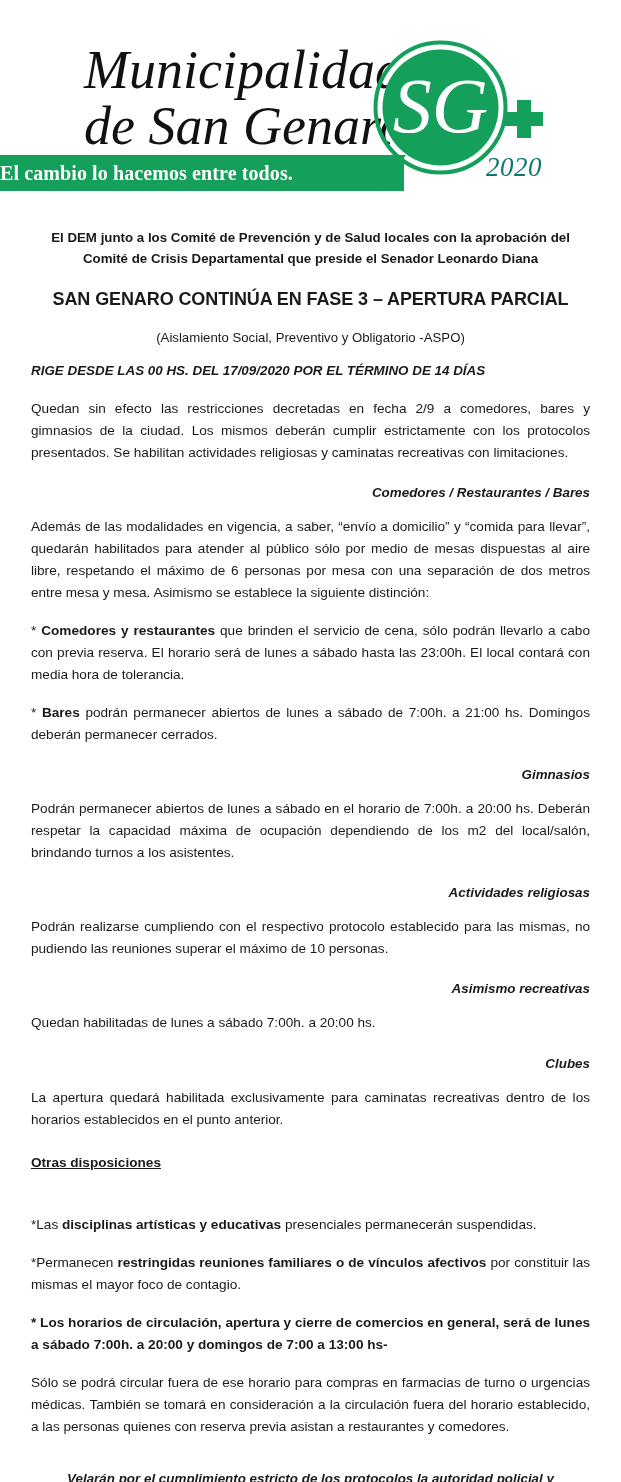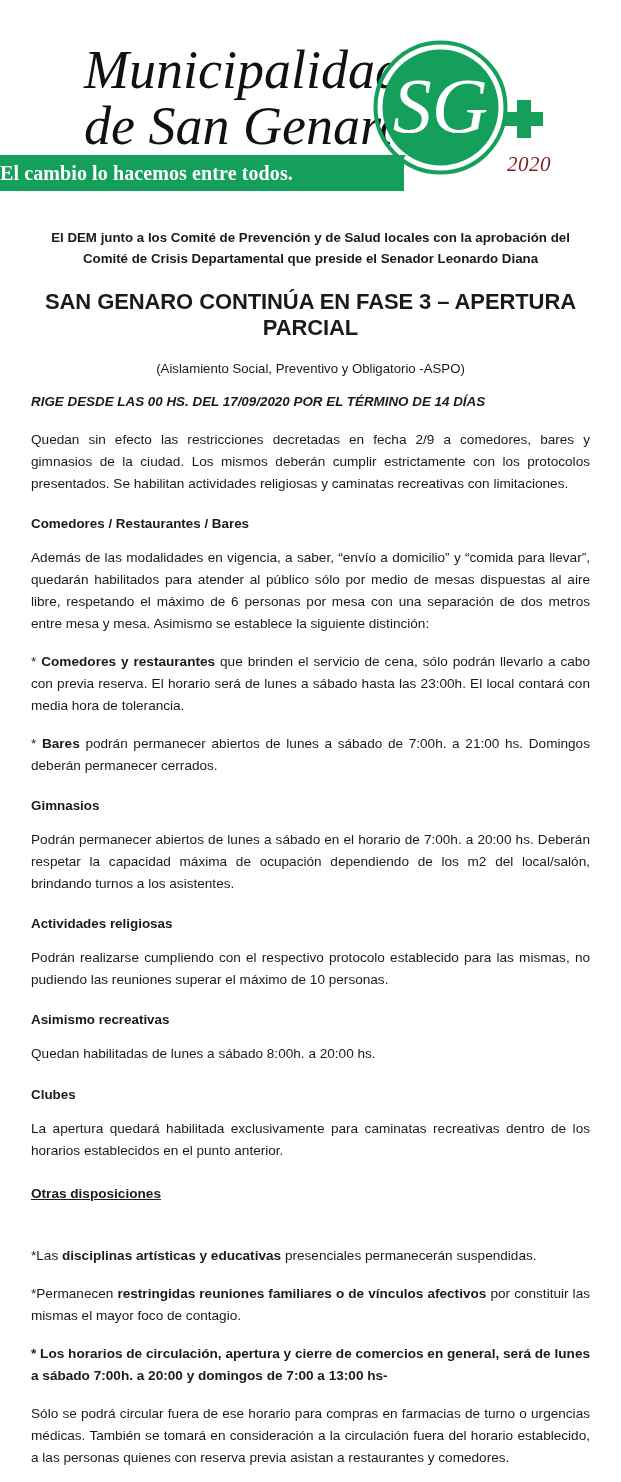--- a/index.html
+++ b/index.html
@@ -88,26 +88,26 @@
     background: #14a05a;
   }
   .cross::before {
     left: 12px; top: 0; width: 14px; height: 38px;
   }
   .cross::after {
     left: 0; top: 12px; width: 38px; height: 14px;
   }
   .year {
     position: absolute;
-    left: 507px;
+    left: 486px;
     top: 152px;
     font-family: "Liberation Serif", serif;
     font-style: italic;
-    font-size: 21px;
-    color: #7f1d1d;
+    font-size: 27px;
+    color: #0f766e;
     letter-spacing: 0.5px;
   }
 
   
   .doc {
     position: absolute;
     left: 31px;
     top: 200px;
     width: 559px;
   }
@@ -123,21 +123,21 @@
     text-align: center;
     font-size: 12.6px;
     font-weight: normal;
     text-decoration: underline;
     padding-top: 22px;
     letter-spacing: 0.1px;
   }
   .maintitle {
     text-align: center;
     font-weight: bold;
-    font-size: 22px;
+    font-size: 18px;
     padding-top: 20px;
     letter-spacing: -0.1px;
   }
   .subtitle {
     text-align: center;
     font-size: 13.2px;
     padding-top: 20px;
   }
   .rige {
     text-align: left;
@@ -150,24 +150,25 @@
   .para {
     font-size: 13.6px;
     line-height: 1.62;
     text-align: justify;
     padding-top: 16px;
   }
   .para.first { padding-top: 20px; }
   .para.left { text-align: left; }
 
   .sechead {
-    text-align: left;
+    text-align: right;
     font-weight: bold;
     font-size: 13.4px;
     padding-top: 21px;
+    font-style: italic;
   }
 
   .otras {
     font-weight: bold;
     font-size: 13.6px;
     text-decoration: underline;
     padding-top: 24px;
   }
 
   .gap { height: 28px; }
@@ -229,21 +230,21 @@
   <div id="sections-host">
       <div class="sechead">Comedores / Restaurantes / Bares</div>
       <div class="para"><span>Además de las modalidades en vigencia, a saber,  “envío a domicilio” y “comida para llevar”, quedarán habilitados para atender al público sólo por medio de mesas dispuestas al aire libre, respetando  el máximo de 6 personas por mesa con una separación de dos metros entre mesa y mesa. Asimismo se establece la siguiente distinción:</span></div>
       <div class="para"><span>* </span><b>Comedores y restaurantes</b><span> que brinden el servicio de cena, sólo podrán llevarlo a cabo con previa reserva. El horario será de lunes a sábado hasta las 23:00h. El local contará con media hora de tolerancia.</span></div>
       <div class="para"><span>* </span><b>Bares</b><span> podrán permanecer abiertos de lunes a sábado de 7:00h. a 21:00 hs. Domingos deberán permanecer cerrados.</span></div>
       <div class="sechead">Gimnasios</div>
       <div class="para"><span>Podrán permanecer abiertos de lunes a sábado en el horario de 7:00h. a 20:00 hs. Deberán respetar la capacidad máxima de ocupación dependiendo de los m2 del local/salón, brindando turnos a los asistentes.</span></div>
       <div class="sechead">Actividades religiosas</div>
       <div class="para"><span> Podrán realizarse cumpliendo con el respectivo protocolo establecido para las mismas, no pudiendo las reuniones superar el máximo de 10 personas.</span></div>
       <div class="sechead">Asimismo recreativas</div>
-      <div class="para left"><span>Quedan habilitadas de lunes a sábado 8:00h. a 20:00 hs.</span></div>
+      <div class="para left"><span>Quedan habilitadas de lunes a sábado 7:00h. a 20:00 hs.</span></div>
       <div class="sechead">Clubes</div>
       <div class="para"><span>La apertura quedará habilitada exclusivamente para caminatas recreativas dentro de los horarios establecidos en el punto anterior.</span></div>
     </div>
 
   <div class="otras">Otras disposiciones</div>
 
   <div class="gap"></div>
 
   <div id="otras-host">
       <div class="para left"><span>*Las </span><b>disciplinas artísticas y educativas</b><span> presenciales permanecerán suspendidas.</span></div>

